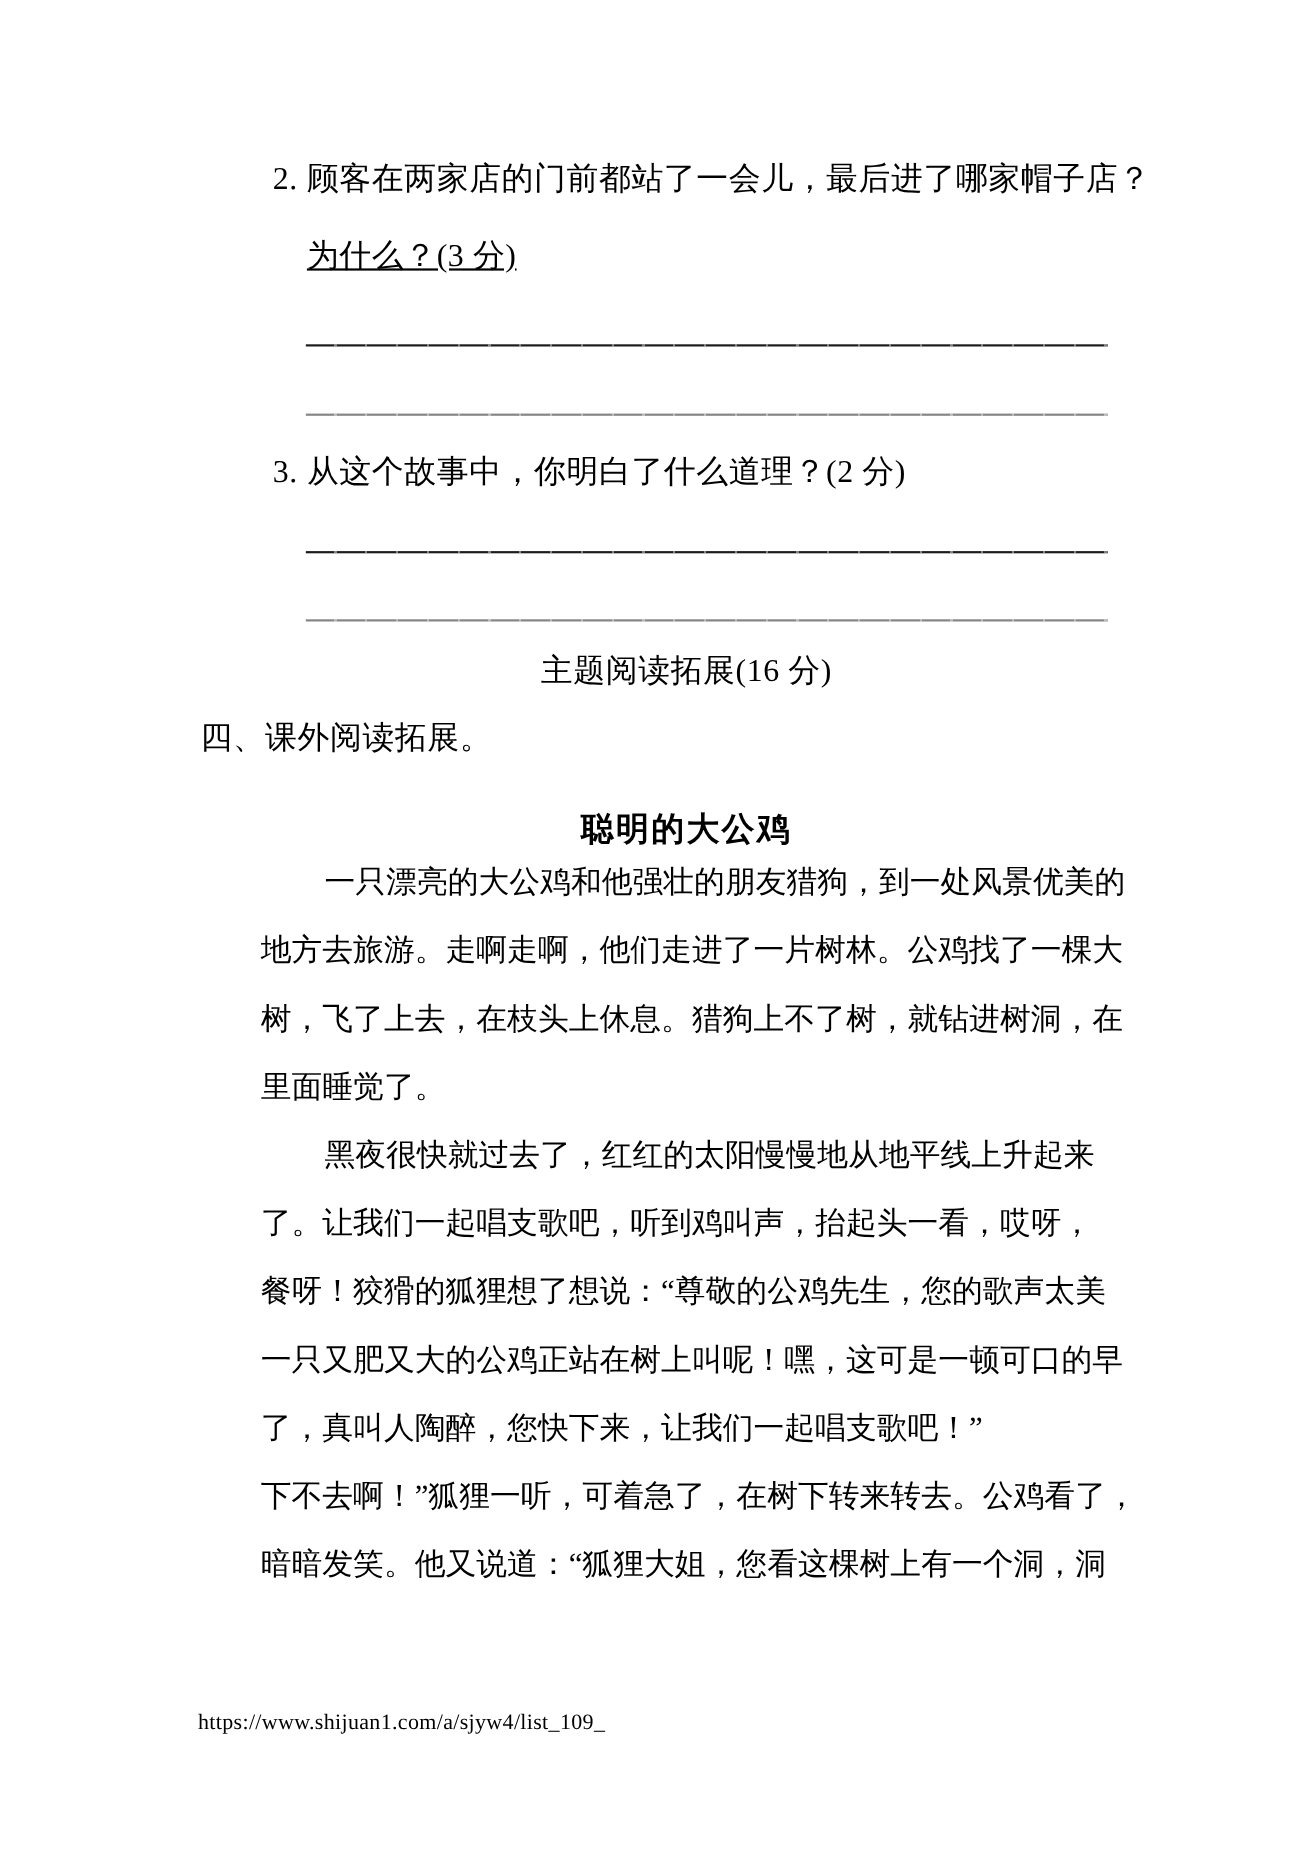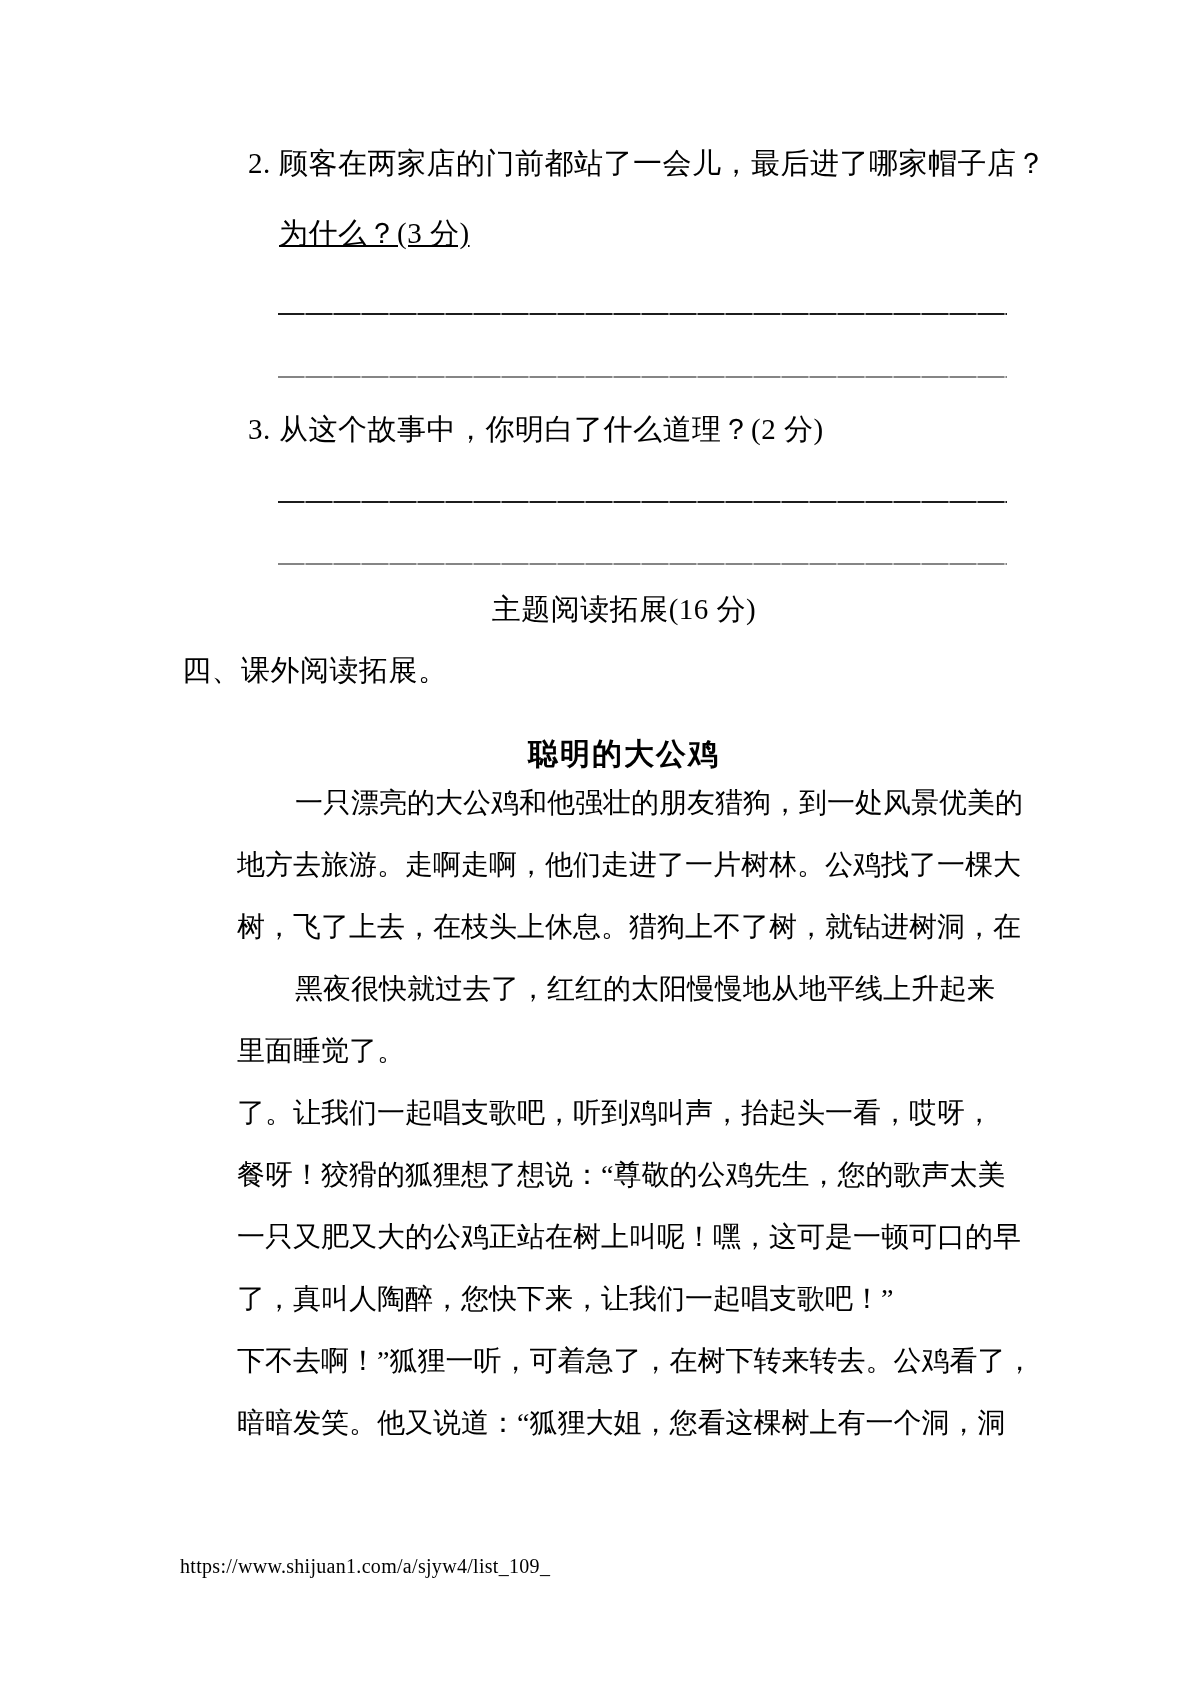--- a/index.html
+++ b/index.html
@@ -112,22 +112,22 @@
   <div class="abs section-label" style="left:182px; top:651px;">
     <span>四、</span><span>课外阅读拓展。</span>
   </div>
 
   <div class="abs center-col passage-title" style="top:718px;">聪明的大公鸡</div>
 
   <div class="passage">
     <div class="p-line p-indent">一只漂亮的大公鸡和他强壮的朋友猎狗，到一处风景优美的</div>
     <div class="p-line">地方去旅游。走啊走啊，他们走进了一片树林。公鸡找了一棵大</div>
     <div class="p-line">树，飞了上去，在枝头上休息。猎狗上不了树，就钻进树洞，在</div>
+    <div class="p-line">里面睡觉了。</div>
     <div class="p-line p-indent">黑夜很快就过去了，红红的太阳慢慢地从地平线上升起来</div>
-    <div class="p-line">里面睡觉了。</div>
     <div class="p-line">了。让我们一起唱支歌吧，听到鸡叫声，抬起头一看，哎呀，</div>
     <div class="p-line">餐呀！狡猾的狐狸想了想说：“尊敬的公鸡先生，您的歌声太美</div>
     <div class="p-line">一只又肥又大的公鸡正站在树上叫呢！嘿，这可是一顿可口的早</div>
     <div class="p-line">了，真叫人陶醉，您快下来，让我们一起唱支歌吧！”</div>
     <div class="p-line">下不去啊！”狐狸一听，可着急了，在树下转来转去。公鸡看了，</div>
     <div class="p-line">暗暗发笑。他又说道：“狐狸大姐，您看这棵树上有一个洞，洞</div>
   </div>
 
   <div class="abs footer-url" style="left:180px; top:1555px;">https://www.shijuan1.com/a/sjyw4/list_109_</div>
 

